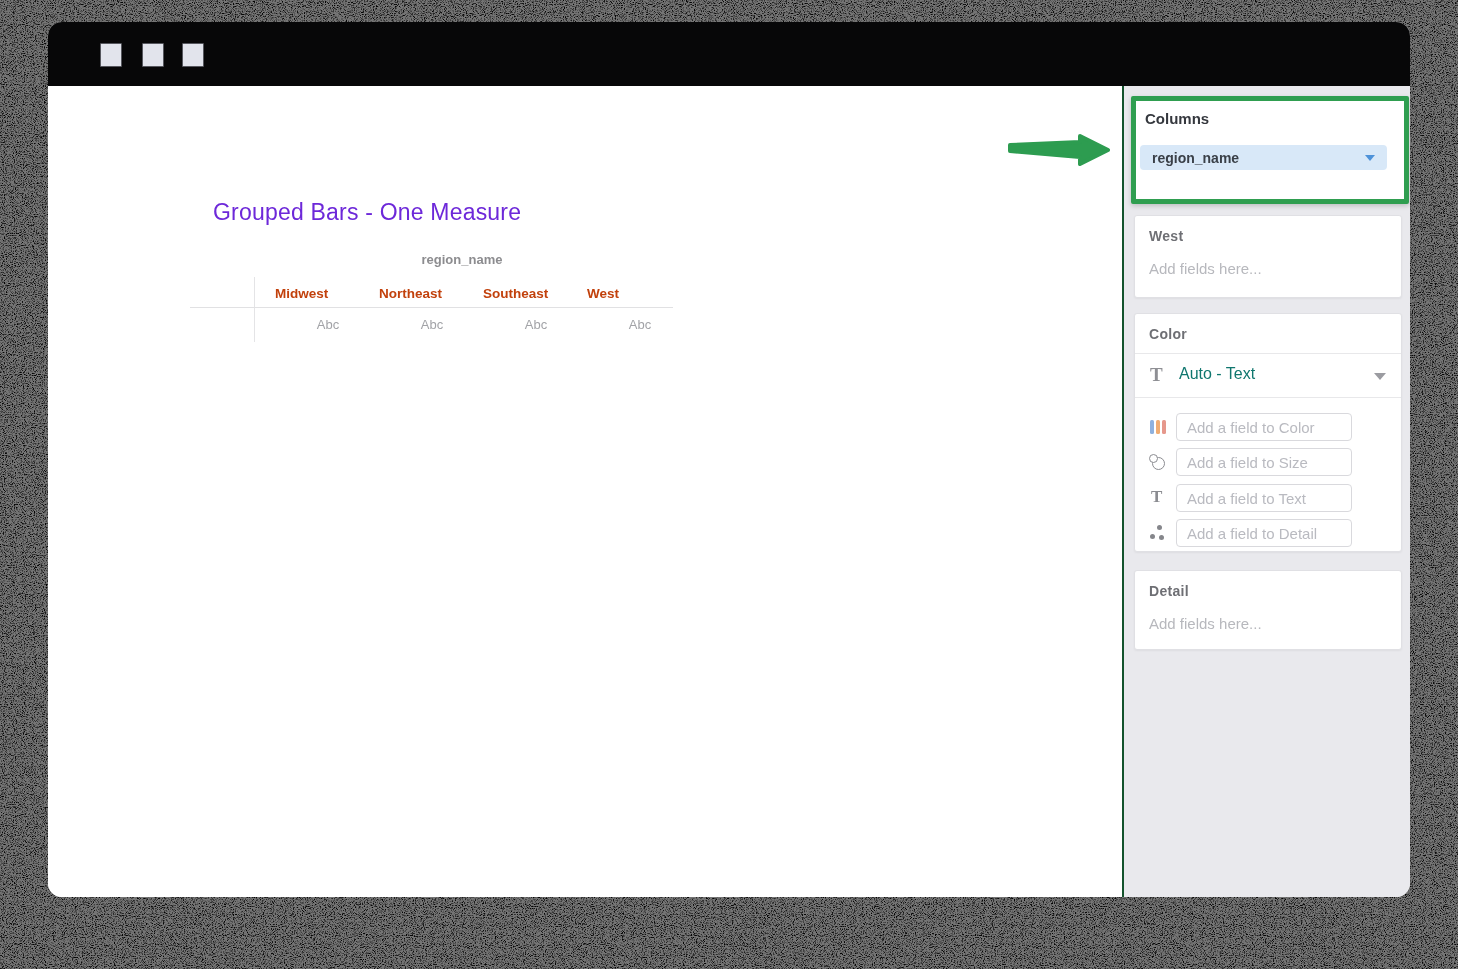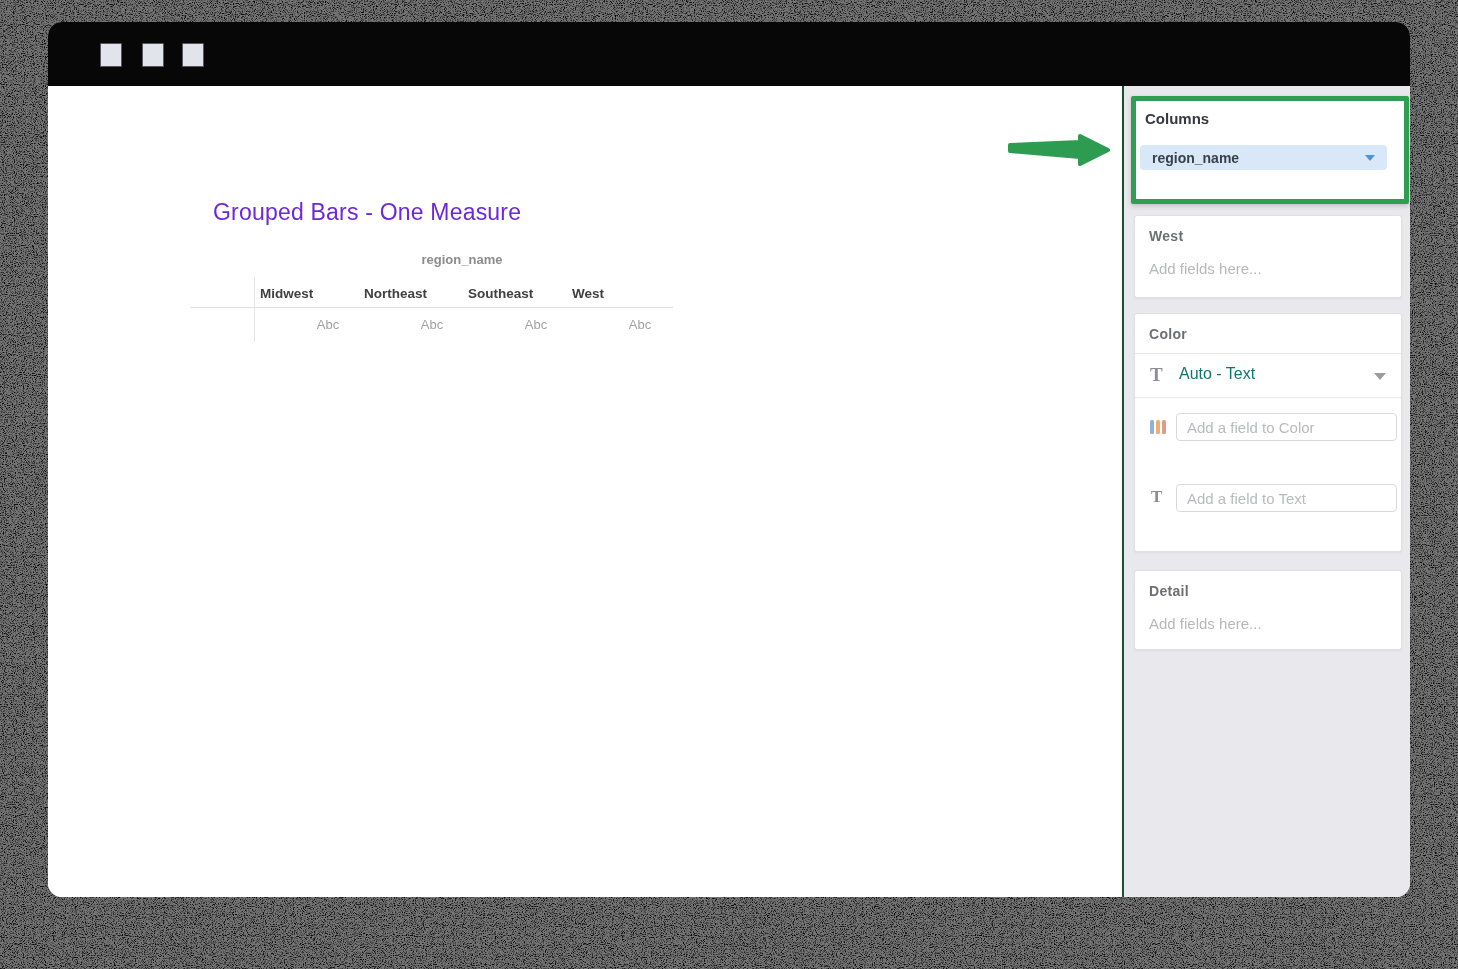--- a/index.html
+++ b/index.html
@@ -29,22 +29,22 @@
   .canvas { position:relative; width:1074px; height:811px; background:#ffffff; }
   .viz-title {
     position:absolute; left:165px; top:112px;
     font-size:23px; line-height:28px; font-weight:400; color:#6d28d9; letter-spacing:.2px;
   }
   .tbl-group-header {
     position:absolute; left:206px; top:166px; width:416px;
     text-align:center; font-size:13px; font-weight:bold; color:#8c8c8f;
   }
   .tbl-col-header {
-    position:absolute; top:200px; width:104px; padding-left:6px;
-    font-size:13.5px; font-weight:bold; color:#404040;
+    position:absolute; top:200px; width:104px; padding-left:21px;
+    font-size:13.5px; font-weight:bold; color:#c2410c;
   }
   .tbl-cell {
     position:absolute; top:231px; width:104px;
     text-align:center; font-size:13px; color:#a2a3a7;padding-left:44px;
   }
   .tbl-hline { position:absolute; left:142px; top:221px; width:483px; height:1px; background:#e1e1e3; }
   .tbl-vline { position:absolute; left:206px; top:191px; width:1px; height:65px; background:#e4e4e6; }
 
   
   .sidebar {
@@ -90,21 +90,21 @@
   .layer-selector .sel-text { position:absolute; left:44px; top:11px; font-size:16px; color:#0f766e; }
   .sel-caret {
     position:absolute; right:15px; top:19px; width:0; height:0;
     border-left:6px solid transparent; border-right:6px solid transparent;
     border-top:7px solid #9b9ca1;
   }
 
   .layer-field-row { position:absolute; left:0; width:100%; height:28px; }
   .lf-icon { position:absolute; left:13px; top:4px; width:20px; height:20px; }
   .lf-input {
-    position:absolute; left:41px; top:0; width:221px; height:28px;
+    position:absolute; left:41px; top:0; width:176px; height:28px;
     border:1px solid #d9d9dd; border-radius:4px; background:#ffffff;
     padding:0 10px; font-size:15px; color:#0f172a; outline:none;
     font-family:"Liberation Sans", sans-serif;
   }
   .lf-input::placeholder { color:#b9bac0; opacity:1; }
 
   
   .bar { position:absolute; top:3px; width:4px; height:14px; border-radius:1.5px; }
   .bar.b1 { left:2px;  background:#8fb1de; }
   .bar.b2 { left:8px;  background:#f0ac72; }
@@ -191,28 +191,43 @@
 
         <div class="layer-field-row" style="top:99px">
           <span class="lf-icon">
             <span class="bar b1"></span>
               <span class="bar b2"></span>
               <span class="bar b3"></span>
           </span>
           <input class="lf-input" type="text" placeholder="Add a field to Color" style="">
         </div>
 
+        <div class="layer-field-row" style="top:134px">
+          <span class="lf-icon">
+            <span class="circ big"></span>
+              <span class="circ small"></span>
+          </span>
+          <input class="lf-input" type="text" placeholder="Add a field to Size" style="">
+        </div>
 
         <div class="layer-field-row" style="top:170px">
           <span class="lf-icon">
             <span class="serif-t">T</span>
           </span>
           <input class="lf-input" type="text" placeholder="Add a field to Text" style="">
         </div>
 
+        <div class="layer-field-row" style="top:205px">
+          <span class="lf-icon">
+            <span class="dot d1"></span>
+              <span class="dot d2"></span>
+              <span class="dot d3"></span>
+          </span>
+          <input class="lf-input" type="text" placeholder="Add a field to Detail" style="">
+        </div>
       </div>
 
       <div class="card filters-card">
         <div class="card-label">Detail</div>
         <div class="card-placeholder">Add fields here...</div>
       </div>
 
     </div>
   </div>
 </div>

